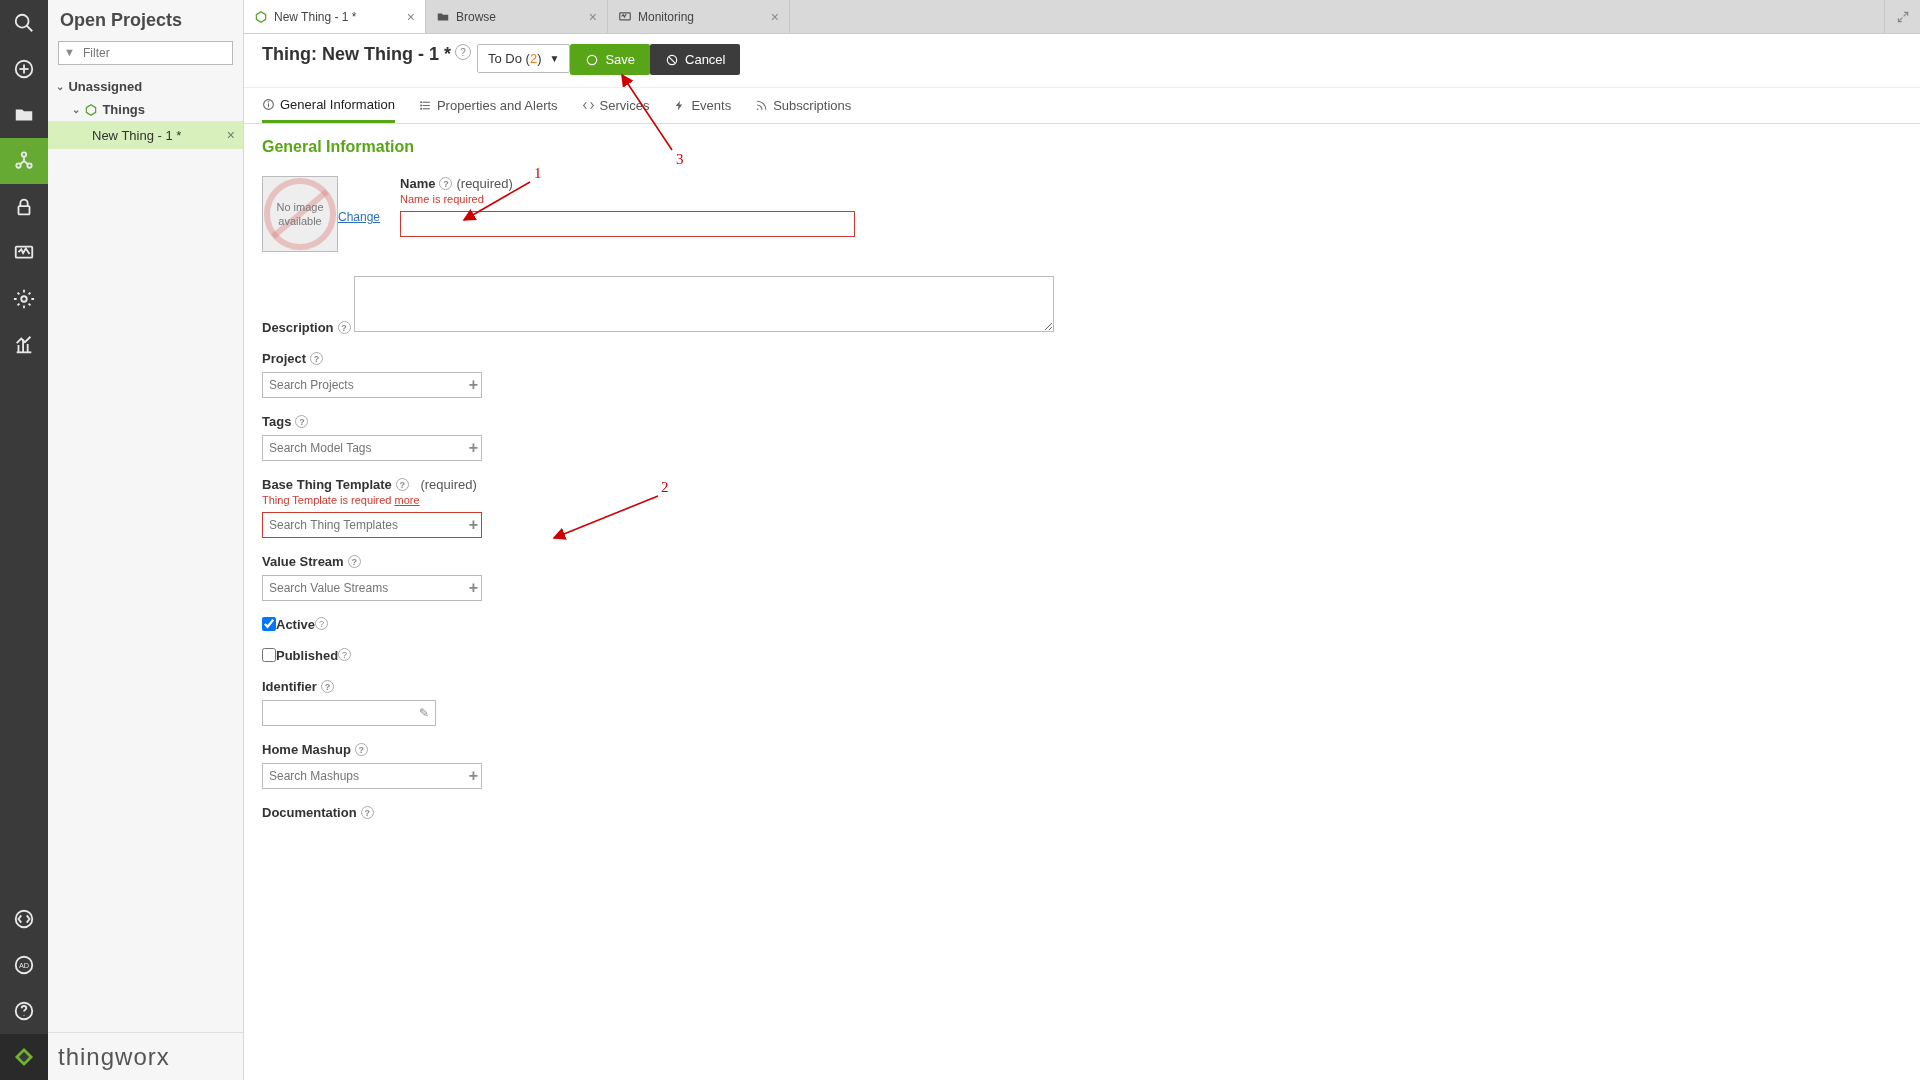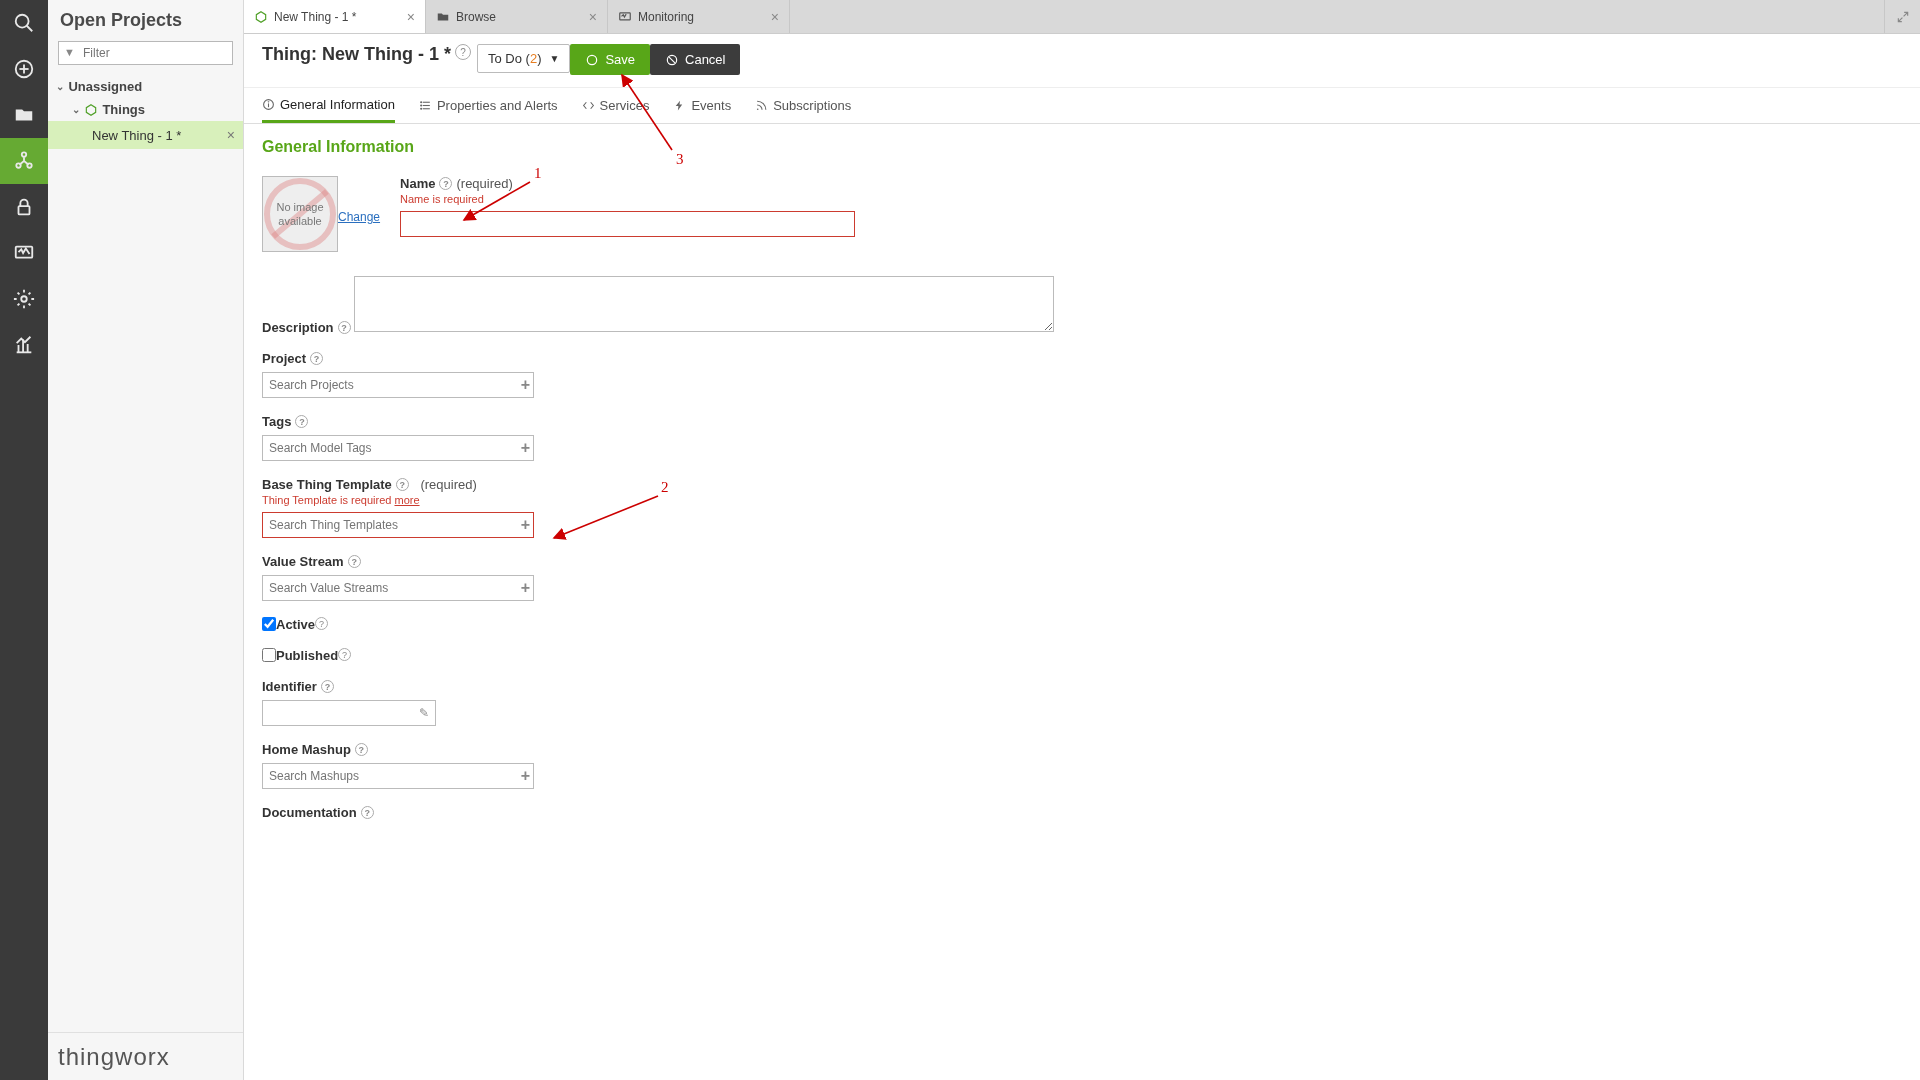--- a/index.html
+++ b/index.html
@@ -80,21 +80,21 @@
   .change-link { color:#2a6fbf; font-size:12px; text-decoration:underline; margin-top:6px; cursor:pointer;}
   .field-col { flex:1; }
   .field-label { font-size:13px; font-weight:bold; color:#333; display:inline-flex; align-items:center; gap:4px;}
   .field-label .req { font-weight:normal; color:#555;}
   .hint-q { width:13px;height:13px;border:1px solid #aaa;border-radius:50%;display:inline-flex;align-items:center;justify-content:center;font-size:9px;color:#888;}
   .err-text { color:#cc3b2f; font-size:11px; margin-top:2px;}
   .err-text a{color:#cc3b2f; text-decoration:underline;}
   .text-input { margin-top:6px; width:455px; height:26px; border:1px solid #cc3b2f; padding:3px 6px; font-size:13px;}
   .textarea { width:700px; height:56px; border:1px solid #bbb; resize:both; padding:4px; font-size:13px; font-family:Arial;}
   .row { margin-bottom:16px;}
-  .search-combo { position:relative; width:272px; margin-top:6px;}
+  .search-combo { position:relative; width:220px; margin-top:6px;}
   .search-combo input{ width:100%; height:26px; border:1px solid #bbb; padding:3px 26px 3px 6px; font-size:12px;}
   .search-combo.err input{ border:1px solid #cc3b2f;}
   .search-combo .plus{ position:absolute; right:4px; top:4px; color:#888; font-size:16px; font-weight:bold; cursor:pointer;}
   .chk-row { display:flex; gap:0;}
   .chk-row input{ width:14px; height:14px;}
   .small-edit { width:174px; height:26px; border:1px solid #bbb; margin-top:6px; position:relative;}
   .small-edit .pencil{position:absolute; right:6px; top:5px; color:#888; font-size:12px;}
 
   
   .overlay { position:absolute; inset:0; pointer-events:none; }
@@ -152,20 +152,47 @@
           <svg viewBox="0 0 24 24">
             <circle cx="12" cy="12" r="3"></circle>
             <path d="M12 2v3m0 14v3M4 12H1m22 0h-3M5 5l2 2m10 10l2 2M5 19l2-2m10-10l2-2"></path>
           </svg>
         </div>
       <div class="vnav-item">
           <svg viewBox="0 0 24 24">
             <path d="M4 20h16"></path>
             <path d="M6 20V12m5 8V6m5 14v-9"></path>
             <path d="M4 10l5-5 4 4 6-6"></path>
+          </svg>
+        </div>
+    </div>
+    <div class="vnav-bottom">
+      <div class="vnav-item">
+          <svg viewBox="0 0 24 24">
+            <circle cx="12" cy="12" r="9"></circle>
+            <path d="M9 8l-3 4 3 4m6-8l3 4-3 4"></path>
+          </svg>
+        </div>
+      <div class="vnav-item">
+          <svg viewBox="0 0 24 24">
+            <circle cx="12" cy="12" r="9"></circle>
+            <text x="12" y="15" font-size="8" text-anchor="middle" fill="#e8e8e8" stroke="none">AD</text>
+          </svg>
+        </div>
+      <div class="vnav-item">
+          <svg viewBox="0 0 24 24">
+            <circle cx="12" cy="12" r="9"></circle>
+            <path d="M9.5 9a2.5 2.5 0 015 0c0 1.5-2.5 1.7-2.5 3.5"></path>
+            <circle cx="12" cy="17" r="0.6" fill="#e8e8e8" stroke="none"></circle>
+          </svg>
+        </div>
+      <div class="vnav-item brand">
+          <svg viewBox="0 0 24 24">
+            <rect x="5" y="5" width="14" height="14" fill="#6fb52e" transform="rotate(45 12 12)"></rect>
+            <rect x="8" y="8" width="8" height="8" fill="#3a3a3a" transform="rotate(45 12 12)"></rect>
           </svg>
         </div>
     </div>
   </div>
 
   <div class="sidebar">
     <div class="sidebar-header">
         <h2>Open Projects</h2>
       </div>
     <div class="filter-holder">

